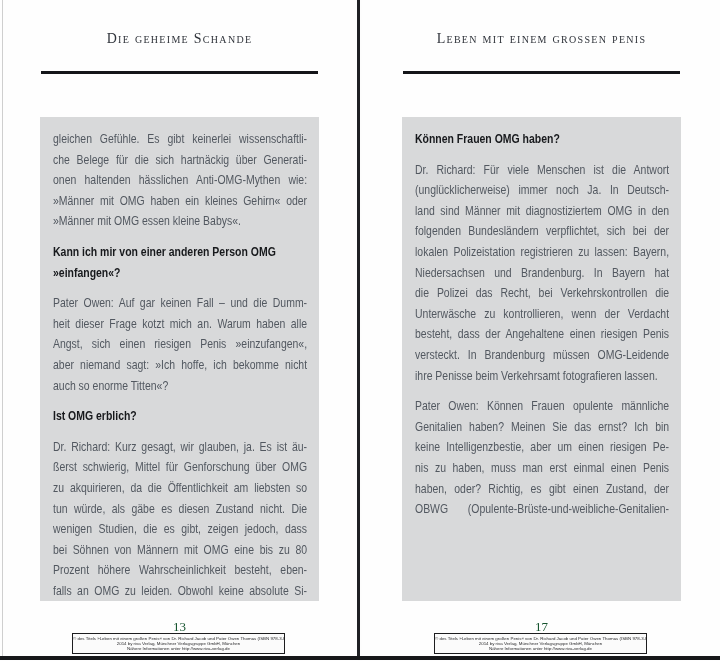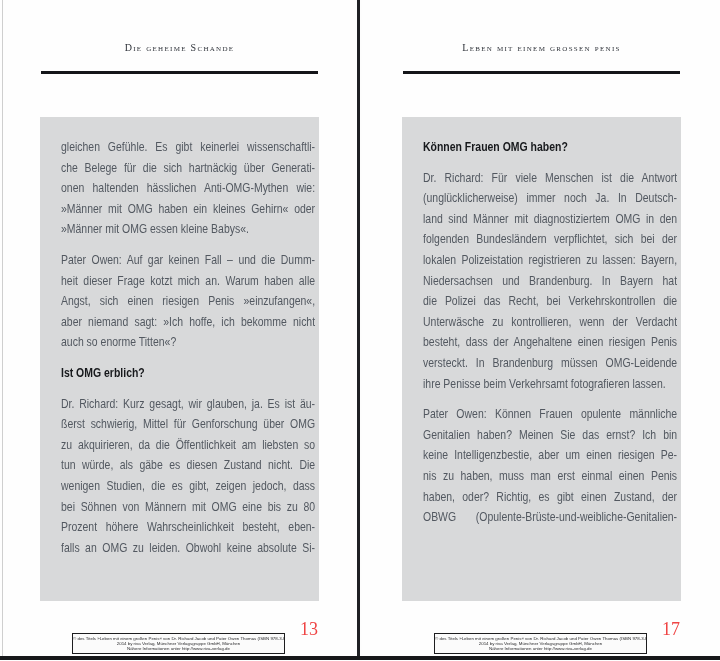--- a/index.html
+++ b/index.html
@@ -5,45 +5,45 @@
   html,body{margin:0;padding:0;background:#ffffff;}
   #canvas{
     position:relative;width:720px;height:661px;background:#fdfdfd;
     overflow:hidden;font-family:"Liberation Sans",sans-serif;
   }
   .page{position:absolute;top:0;width:358px;height:661px;background:#fefefe;}
   #page-left{left:0;}
   #page-right{left:362px;}
 
   .running-head{
-    position:absolute;top:42px;left:41px;width:277px;height:16px;
+    position:absolute;top:31px;left:41px;width:277px;height:16px;
     font-family:"Liberation Serif",serif;font-variant:small-caps;
-    font-size:10px;letter-spacing:1.3px;color:#2f333a;text-align:center;
+    font-size:14px;letter-spacing:1.3px;color:#2f333a;text-align:center;
     white-space:nowrap;
   }
   .head-rule{position:absolute;top:71px;left:41px;width:277px;height:3px;background:#141519;}
 
   .text-block{
     position:absolute;top:117px;left:40px;width:279px;height:484px;
     background:#d8d9da;padding:12px 12.5px 0 12.5px;box-sizing:border-box;
     overflow:hidden;
   }
-  .block{margin:8px;}
+  .block{margin:0;}
   .block + .block{margin-top:10px;}
   .line{
     width:330px;height:20.6px;line-height:20.6px;
     transform:scaleX(0.77);transform-origin:0 50%;
     font-size:13.6px;color:#525860;overflow:hidden;white-space:normal;
   }
   .line.j{text-align:justify;text-align-last:justify;}
   .heading .line{font-weight:700;color:#17191c;}
 
   .page-number{
-    position:absolute;top:619px;left:41px;width:277px;text-align:right;
-    font-family:"Liberation Serif",serif;font-size:18px;color:#ef4444;
+    position:absolute;top:619px;left:41px;width:277px;text-align:center;
+    font-family:"Liberation Serif",serif;font-size:13px;color:#14532d;
   }
   .copyright-box{
     position:absolute;top:633px;left:72px;width:213px;height:21px;
     border:1px solid #1d1d1f;background:#fbfbfb;box-sizing:border-box;
     display:flex;flex-direction:column;justify-content:center;
   }
   .copyright-line{
     font-size:4.4px;line-height:5.3px;color:#2a2a2c;text-align:center;
     white-space:nowrap;overflow:hidden;
   }
@@ -59,20 +59,24 @@
   <div class="page" id="page-left">
     <div class="running-head">Die geheime Schande</div>
     <div class="head-rule"></div>
     <div class="text-block">
         <div class="block para">
           <div class="line j">gleichen Gefühle. Es gibt keinerlei wissenschaftli-</div>
           <div class="line j">che Belege für die sich hartnäckig über Generati-</div>
           <div class="line j">onen haltenden hässlichen Anti-OMG-Mythen wie:</div>
           <div class="line j">»Männer mit OMG haben ein kleines Gehirn« oder</div>
           <div class="line">»Männer mit OMG essen kleine Babys«.</div>
+        </div>
+        <div class="block heading">
+          <div class="line">Kann ich mir von einer anderen Person OMG</div>
+          <div class="line">»einfangen«?</div>
         </div>
         <div class="block para">
           <div class="line j">Pater Owen: Auf gar keinen Fall – und die Dumm-</div>
           <div class="line j">heit dieser Frage kotzt mich an. Warum haben alle</div>
           <div class="line j">Angst, sich einen riesigen Penis »einzufangen«,</div>
           <div class="line j">aber niemand sagt: »Ich hoffe, ich bekomme nicht</div>
           <div class="line">auch so enorme Titten«?</div>
         </div>
         <div class="block heading">
           <div class="line">Ist OMG erblich?</div>

